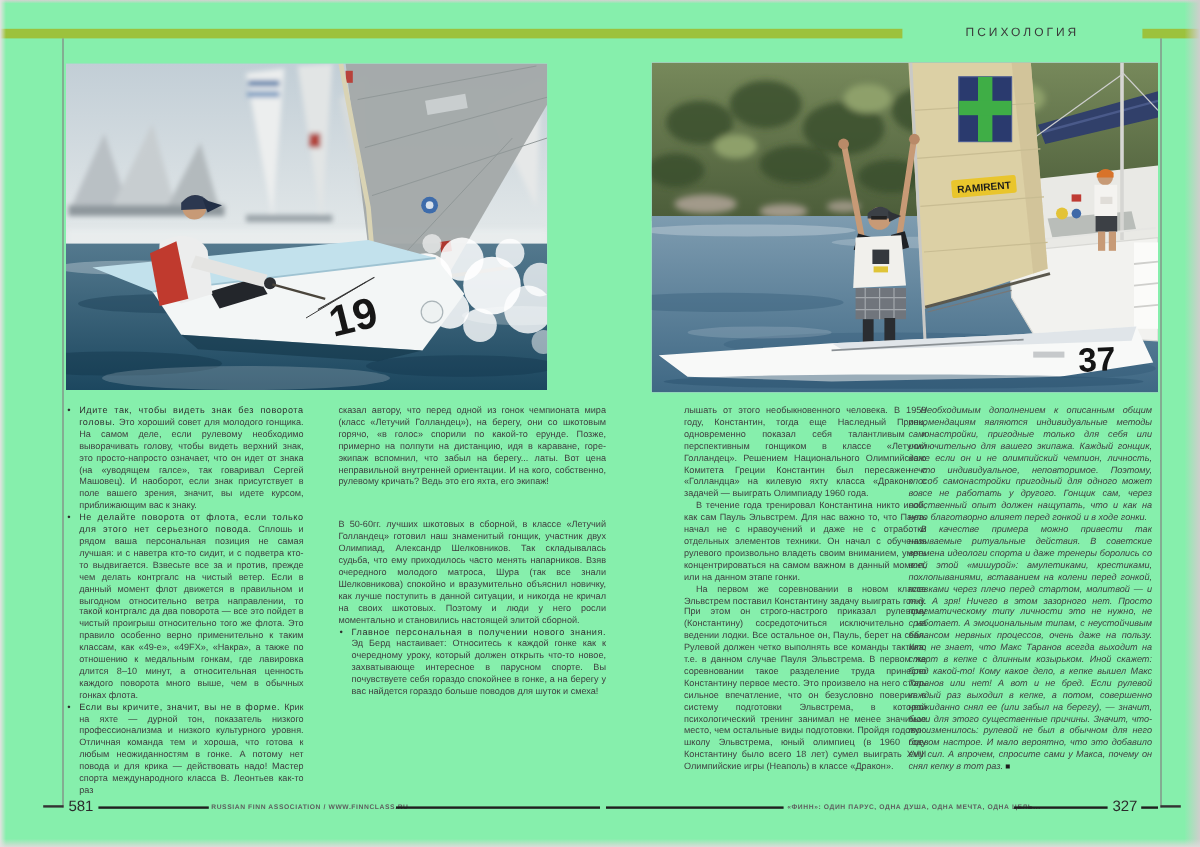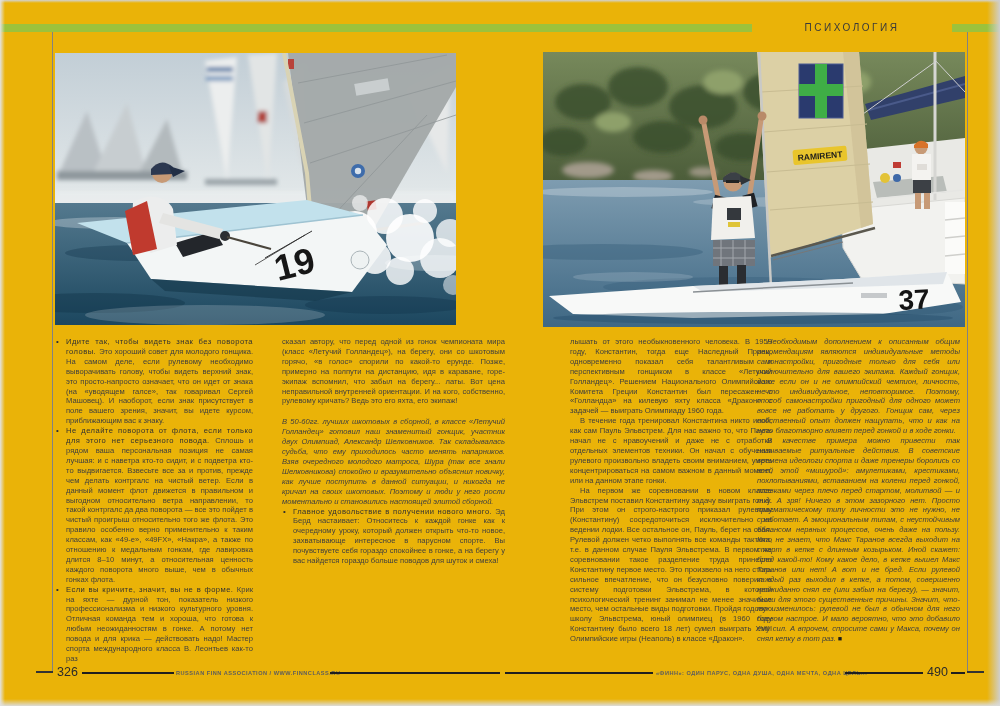--- a/index.html
+++ b/index.html
@@ -1,16 +1,16 @@
 <!DOCTYPE html>
 <html lang="ru"><head>
 <meta charset="utf-8">
 <style>
   html,body{margin:0;padding:0;background:#e9e9e7;}
-  #canvas{position:relative;width:1000px;height:706px;background:#eab308;overflow:hidden;
+  #canvas{position:relative;width:1000px;height:706px;background:#86efac;overflow:hidden;
           font-family:"Liberation Sans",sans-serif;}
   
   .edge-top{position:absolute;left:0;top:0;width:100%;height:3px;
             background:linear-gradient(#d3d3d1,rgba(255,255,255,0));}
   .edge-right{position:absolute;right:0;top:0;width:13px;height:100%;
             background:linear-gradient(90deg,rgba(255,255,255,0),#cfcfcd);}
   .edge-bottom{position:absolute;left:0;bottom:0;width:100%;height:7px;
             background:linear-gradient(rgba(255,255,255,0),#dcdcda);}
   .edge-left{position:absolute;left:0;top:0;width:5px;height:100%;
             background:linear-gradient(90deg,#e3e3e1,rgba(255,255,255,0));}
@@ -39,21 +39,21 @@
        color:#3f3f3f;font-size:7.6px;line-height:9.9px;hyphens:auto;}
   .col-1{left:55px;width:198px;}
   .col-2{left:282px;width:223px;}
   .col-3{left:570px;width:202px;}
   .col-4{left:757px;width:203px;font-style:italic;}
   .para{margin:0;}
   .para.bullet{position:relative;padding-left:11px;}
   .para .dot{position:absolute;left:1px;top:0;font-size:8px;color:#2e2e2e;}
   .para .lead{letter-spacing:.45px;color:#313131;}
   .para.indent{text-indent:10px;}
-  .para.gap{margin-top:11px;font-style:italic;}
+  .para.gap{margin-top:26px;}
   .endmark{color:#1c1c1c;font-size:7px;}
 
   
   .pageno{position:absolute;top:665px;font-size:12.5px;line-height:14px;color:#2b2b2b;}
   .pn-left{left:57px;} .pn-right{left:927px;}
   .frule{position:absolute;top:672px;height:2px;background:#1f1f1f;}
   .fr-a{left:82px;width:92px;} .fr-b{left:330px;width:170px;}
   .fr-c{left:505px;width:148px;} .fr-d{left:845px;width:78px;}
   .fr-e{left:951px;width:14px;}
   .footer-cap{position:absolute;top:669px;font-size:5.6px;line-height:8px;letter-spacing:.5px;
@@ -290,39 +290,39 @@
   </div>
 
   <div class="col col-1">
       <p class="para bullet"><span class="dot">•</span><span class="lead">Идите так, чтобы видеть знак без поворота головы. </span>Это хороший совет для молодого гонщика. На самом деле, если рулевому необходимо выворачивать голову, чтобы видеть верхний знак, это просто-напросто означает, что он идет от знака (на «уводящем галсе», так говаривал Сергей Машовец). И наоборот, если знак присутствует в поле вашего зрения, значит, вы идете курсом, приближающим вас к знаку.</p>
       <p class="para bullet"><span class="dot">•</span><span class="lead">Не делайте поворота от флота, если только для этого нет серьезного повода. </span>Сплошь и рядом ваша персональная позиция не самая лучшая: и с наветра кто-то сидит, и с подветра кто-то выдвигается. Взвесьте все за и против, прежде чем делать контргалс на чистый ветер. Если в данный момент флот движется в правильном и выгодном относительно ветра направлении, то такой контргалс да два поворота — все это пойдет в чистый проигрыш относительно того же флота. Это правило особенно верно применительно к таким классам, как «49-е», «49FX», «Накра», а также по отношению к медальным гонкам, где лавировка длится 8–10 минут, а относительная ценность каждого поворота много выше, чем в обычных гонках флота.</p>
       <p class="para bullet"><span class="dot">•</span><span class="lead">Если вы кричите, значит, вы не в форме. </span>Крик на яхте — дурной тон, показатель низкого профессионализма и низкого культурного уровня. Отличная команда тем и хороша, что готова к любым неожиданностям в гонке. А потому нет повода и для крика — действовать надо! Мастер спорта международного класса В. Леонтьев как-то раз</p>
     </div>
   <div class="col col-2">
       <p class="para">сказал автору, что перед одной из гонок чемпионата мира (класс «Летучий Голландец»), на берегу, они со шкотовым горячо, «в голос» спорили по какой-то ерунде. Позже, примерно на полпути на дистанцию, идя в караване, горе-экипаж вспомнил, что забыл на берегу... латы. Вот цена неправильной внутренней ориентации. И на кого, собственно, рулевому кричать? Ведь это его яхта, его экипаж!</p>
       <p class="para gap">В 50-60гг. лучших шкотовых в сборной, в классе «Летучий Голландец» готовил наш знаменитый гонщик, участник двух Олимпиад, Александр Шелковников. Так складывалась судьба, что ему приходилось часто менять напарников. Взяв очередного молодого матроса, Шура (так все знали Шелковникова) спокойно и вразумительно объяснил новичку, как лучше поступить в данной ситуации, и никогда не кричал на своих шкотовых. Поэтому и люди у него росли моментально и становились настоящей элитой сборной.</p>
-      <p class="para bullet"><span class="dot">•</span><span class="lead">Главное удовольствие в получении нового много. </span>Эд Берд настаивает: Относитесь к каждой гонке как к очередному уроку, который должен открыть что-то новое, захватывающе интересное в парусном спорте. Вы почувствуете себя гораздо спокойнее в гонке, а на берегу у вас найдется гораздо больше поводов для шуток и смеха!</p>
+      <p class="para bullet"><span class="dot">•</span><span class="lead">Главное персональная в получении нового знания. </span>Эд Берд настаивает: Относитесь к каждой гонке как к очередному уроку, который должен открыть что-то новое, захватывающе интересное в парусном спорте. Вы почувствуете себя гораздо спокойнее в гонке, а на берегу у вас найдется гораздо больше поводов для шуток и смеха!</p>
     </div>
   <div class="col col-3">
       <p class="para">лышать от этого необыкновенного человека. В 1959 году, Константин, тогда еще Наследный Принц, одновременно показал себя талантливым и перспективным гонщиком в классе «Летучий Голландец». Решением Национального Олимпийского Комитета Греции Константин был пересажен с «Голландца» на килевую яхту класса «Дракон» с задачей — выиграть Олимпиаду 1960 года.</p>
       <p class="para indent">В течение года тренировал Константина никто иной, как сам Пауль Эльвстрем. Для нас важно то, что Пауль начал не с нравоучений и даже не с отработки отдельных элементов техники. Он начал с обучения рулевого произвольно владеть своим вниманием, уметь концентрироваться на самом важном в данный момент, или на данном этапе гонки.</p>
       <p class="para indent">На первом же соревновании в новом классе Эльвстрем поставил Константину задачу выиграть гонку. При этом он строго-настрого приказал рулевому (Константину) сосредоточиться исключительно на ведении лодки. Все остальное он, Пауль, берет на себя. Рулевой должен четко выполнять все команды тактика, т.е. в данном случае Пауля Эльвстрема. В первом же соревновании такое разделение труда принесло Константину первое место. Это произвело на него столь сильное впечатление, что он безусловно поверил в систему подготовки Эльвстрема, в которой психологический тренинг занимал не менее значимое место, чем остальные виды подготовки. Пройдя годовую школу Эльвстрема, юный олимпиец (в 1960 году Константину было всего 18 лет) сумел выиграть XVIII Олимпийские игры (Неаполь) в классе «Дракон».</p>
     </div>
   <div class="col col-4">
       <p class="para indent">Необходимым дополнением к описанным общим рекомендациям являются индивидуальные методы самонастройки, пригодные только для себя или исключительно для вашего экипажа. Каждый гонщик, даже если он и не олимпийский чемпион, личность, нечто индивидуальное, неповторимое. Поэтому, способ самонастройки пригодный для одного может вовсе не работать у другого. Гонщик сам, через собственный опыт должен нащупать, что и как на него благотворно влияет перед гонкой и в ходе гонки.</p>
       <p class="para indent">В качестве примера можно привести так называемые ритуальные действия. В советские времена идеологи спорта и даже тренеры боролись со всей этой «мишурой»: амулетиками, крестиками, похлопываниями, вставанием на колени перед гонкой, плевками через плечо перед стартом, молитвой — и т.д. А зря! Ничего в этом зазорного нет. Просто прагматическому типу личности это не нужно, не сработает. А эмоциональным типам, с неустойчивым балансом нервных процессов, очень даже на пользу. Кто не знает, что Макс Таранов всегда выходит на старт в кепке с длинным козырьком. Иной скажет: бред какой-то! Кому какое дело, в кепке вышел Макс Таранов или нет! А вот и не бред. Если рулевой каждый раз выходил в кепке, а потом, совершенно неожиданно снял ее (или забыл на берегу), — значит, были для этого существенные причины. Значит, что-то изменилось: рулевой не был в обычном для него боевом настрое. И мало вероятно, что это добавило ему сил. А впрочем, спросите сами у Макса, почему он снял кепку в тот раз.<span class="endmark"> ■</span></p>
     </div>
 
-  <div class="pageno pn-left">326</div>
+  <div class="pageno pn-left">581</div>
   <div class="frule fr-a"></div>
   <div class="footer-cap fc-left">RUSSIAN FINN ASSOCIATION  /  WWW.FINNCLASS.RU</div>
   <div class="frule fr-b"></div>
   <div class="frule fr-c"></div>
   <div class="footer-cap fc-right">«ФИНН»: ОДИН ПАРУС, ОДНА ДУША, ОДНА МЕЧТА, ОДНА ЦЕЛЬ...</div>
   <div class="frule fr-d"></div>
-  <div class="pageno pn-right">490</div>
+  <div class="pageno pn-right">327</div>
   <div class="frule fr-e"></div>
 
   <div class="edge-top"></div>
   <div class="edge-right"></div>
   <div class="edge-bottom"></div>
   <div class="edge-left"></div>
 </div>
 
 </body></html>

